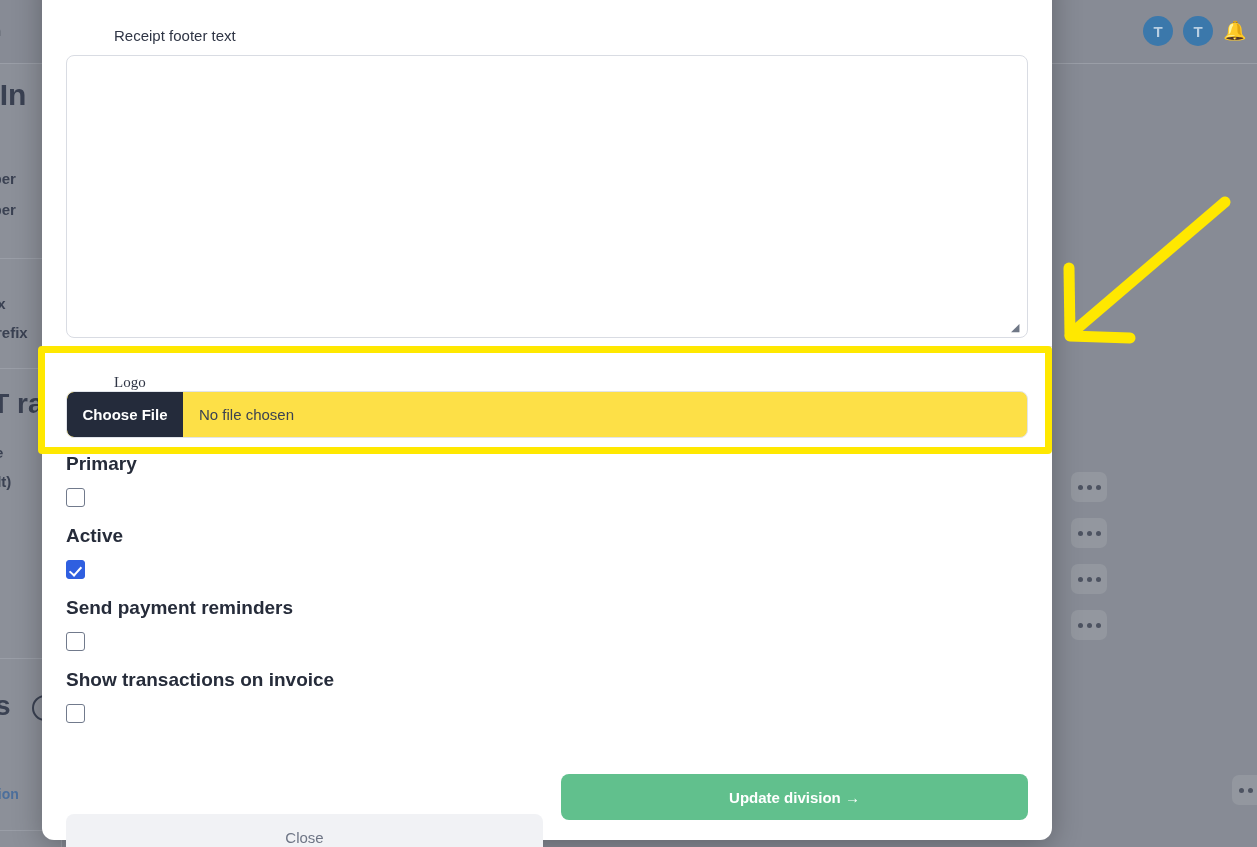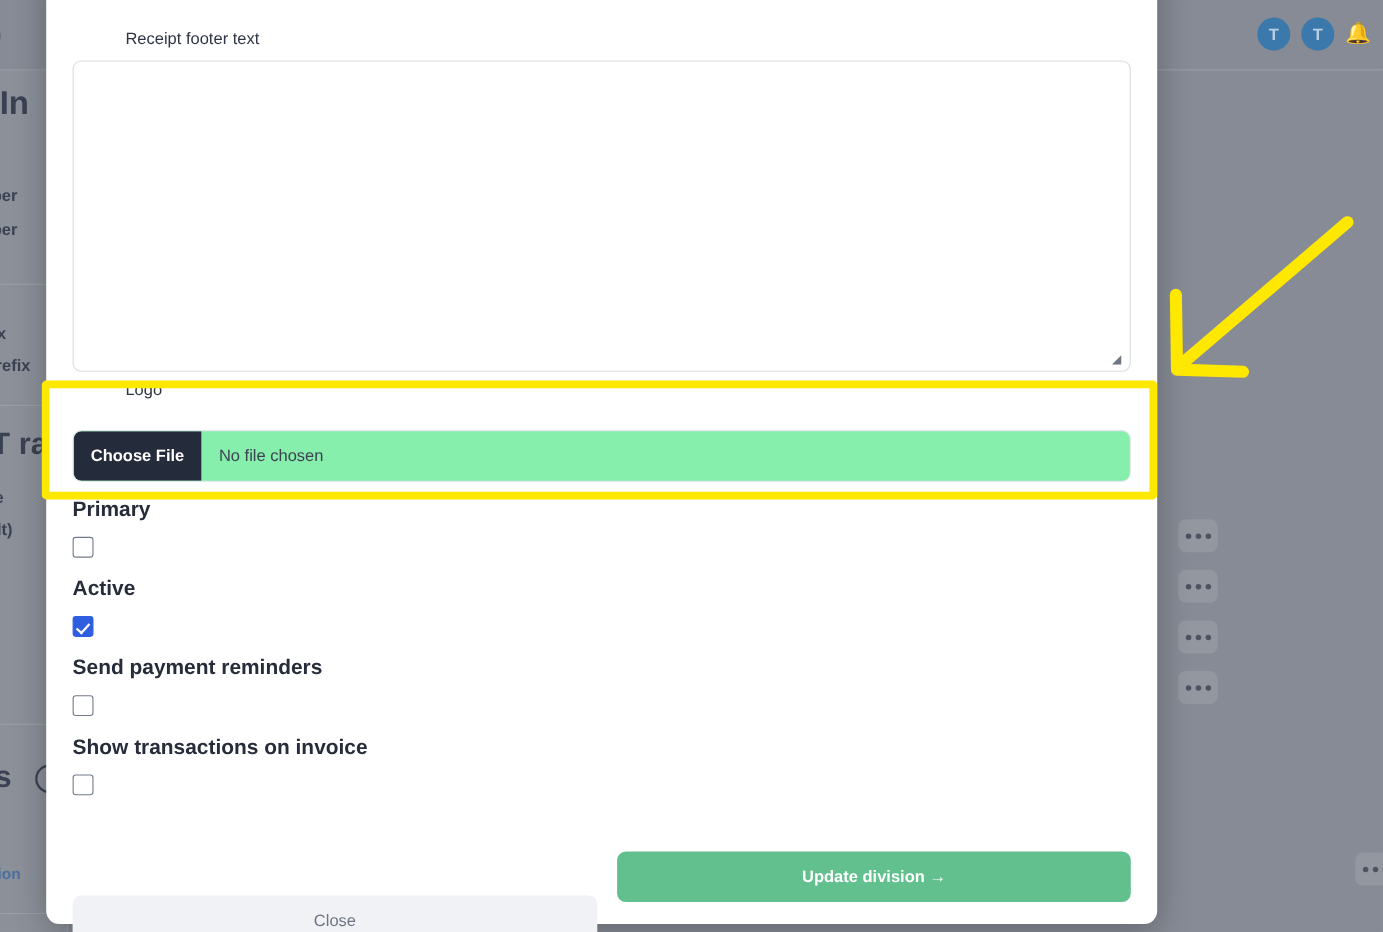--- a/index.html
+++ b/index.html
@@ -173,31 +173,31 @@
   .section-divider {
     position: absolute;
     left: 42px; top: 346px;
     width: 1010px;
     height: 1px;
     background: #e7e9ee;
   }
 
   .label-logo {
     position: absolute;
-    left: 66px; top: 345px;
+    left: 66px; top: 372px; font-family: Liberation Serif, serif;
   }
 
   .file-input {
     position: absolute;
     left: 66px; top: 391px;
     width: 962px;
     height: 47px;
     border: 1px solid #e1e4ea;
     border-radius: 8px;
-    background: #86efac;
+    background: #fde047;
     display: flex;
     align-items: stretch;
     overflow: hidden;
   }
   .file-btn {
     width: 116px;
     background: #242b3b;
     color: #ffffff;
     font-size: 15px;
     font-weight: 700;

